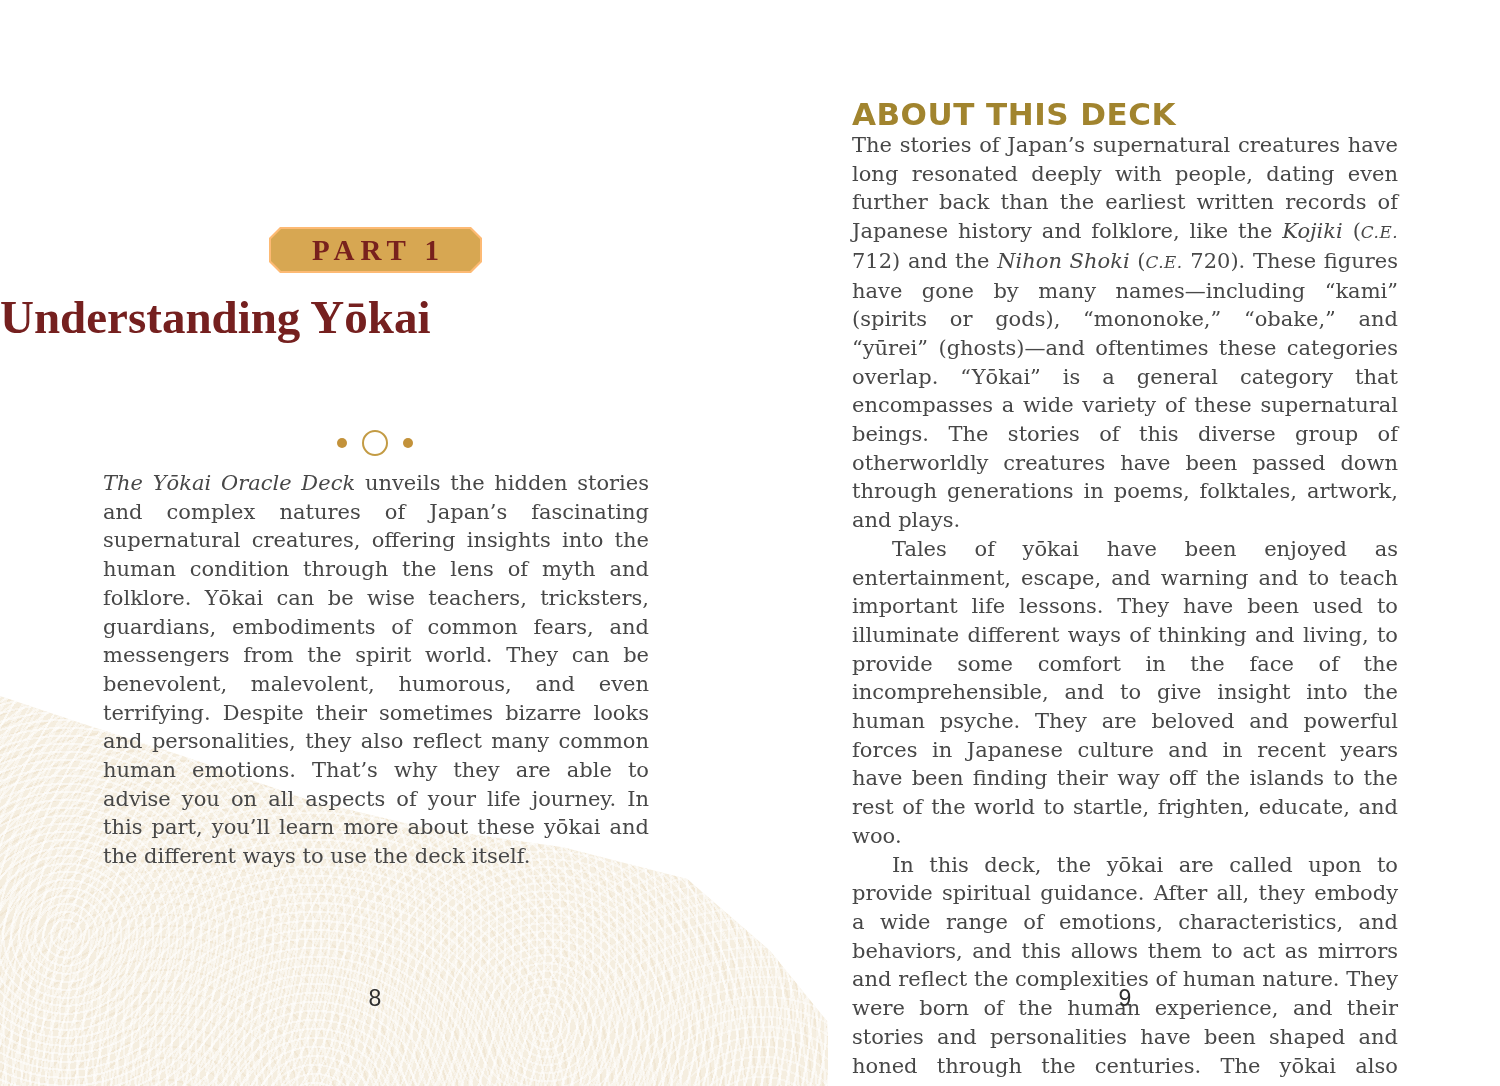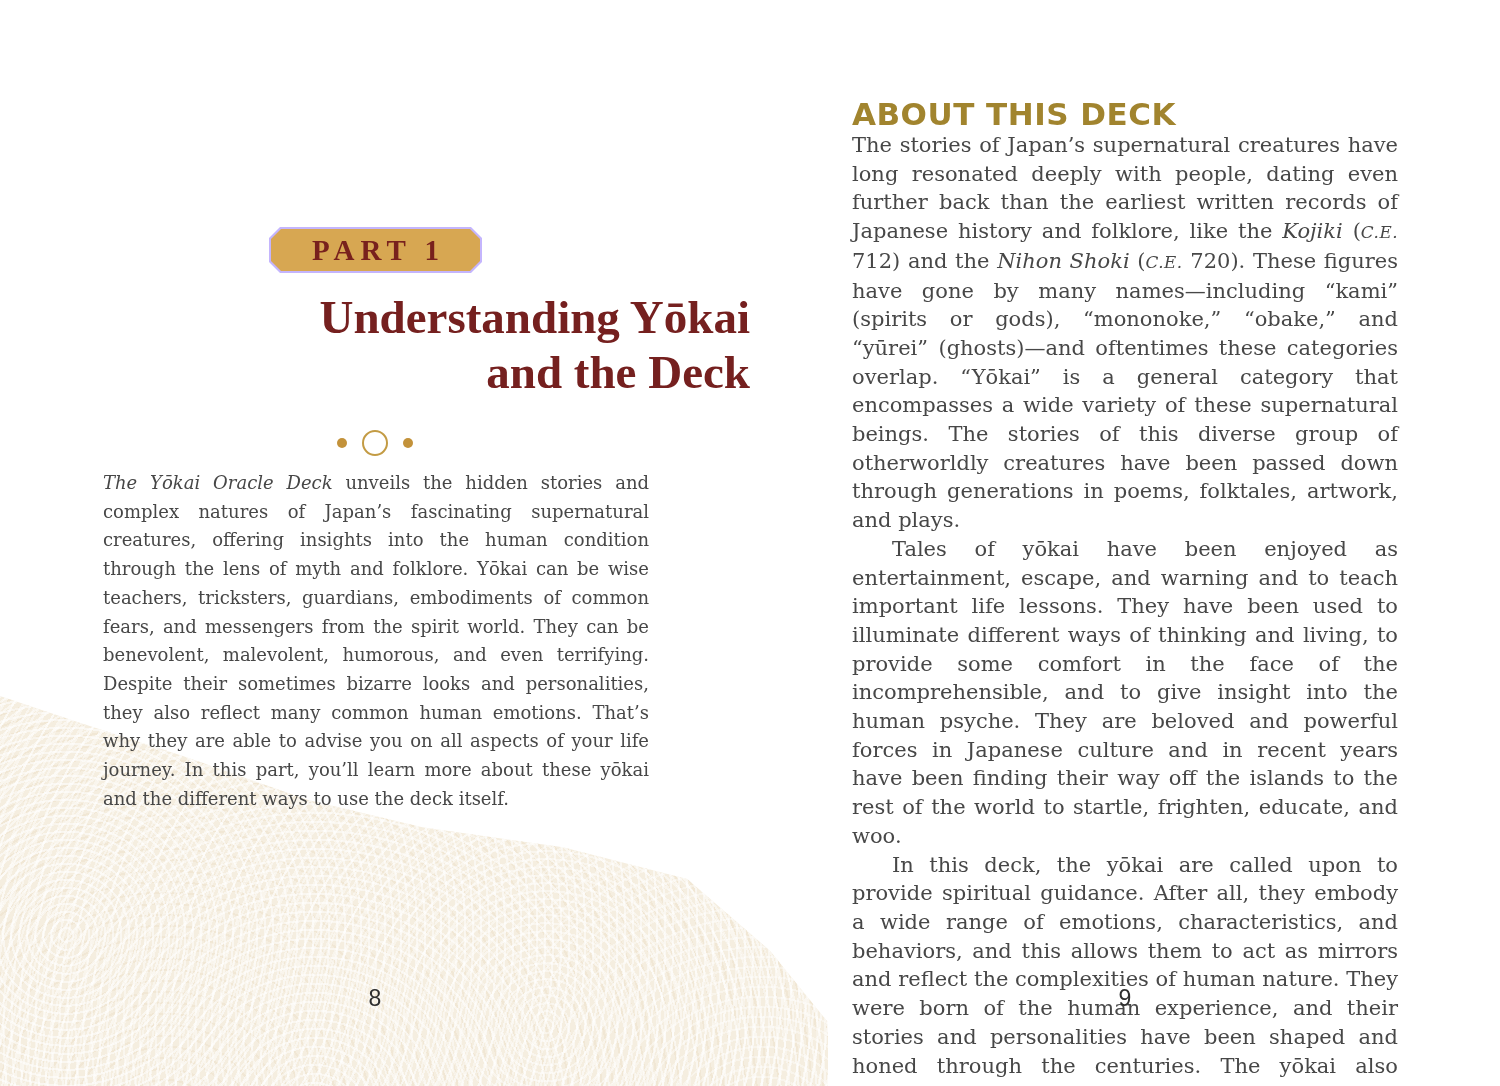--- a/index.html
+++ b/index.html
@@ -17,52 +17,52 @@
       repeating-radial-gradient(circle at 8% 62%,  rgba(255,255,255,0) 0 6px, rgba(255,255,255,0.55) 6px 8px),
       repeating-radial-gradient(circle at 38% 108%, rgba(255,255,255,0) 0 7px, rgba(255,255,255,0.50) 7px 9px),
       repeating-radial-gradient(circle at 66% 85%,  rgba(255,255,255,0) 0 6px, rgba(255,255,255,0.45) 6px 8px),
       repeating-radial-gradient(circle at 92% 115%, rgba(255,255,255,0) 0 8px, rgba(255,255,255,0.40) 8px 10px),
       repeating-radial-gradient(circle at 20% 112%, rgba(236,223,200,0) 0 9px, rgba(236,223,200,0.45) 9px 11px);
     clip-path: polygon(0 2%, 10% 9%, 22% 17%, 37% 28%, 51% 35%, 68% 40%, 83% 48%, 93% 66%, 100% 84%, 100% 100%, 0 100%);
   }
 
   .part-badge {
     position:absolute; left:269px; top:227px; width:213px; height:46px;
-    background:#c4b5fd;
+    background:#fdba74;
     clip-path: polygon(11px 0, calc(100% - 11px) 0, 100% 11px, 100% calc(100% - 11px),
                        calc(100% - 11px) 100%, 11px 100%, 0 calc(100% - 11px), 0 11px);
     display:flex; align-items:center; justify-content:center;
   }
   .part-badge-inner {
     position:absolute; left:2px; top:2px; right:2px; bottom:2px;
     background:#d7a752;
     clip-path: polygon(10px 0, calc(100% - 10px) 0, 100% 10px, 100% calc(100% - 10px),
                        calc(100% - 10px) 100%, 10px 100%, 0 calc(100% - 10px), 0 10px);
   }
   .part-badge span {
     position:relative; z-index:2;
     font-family:"Liberation Serif", serif; font-weight:bold;
     font-size:29px; letter-spacing:6px; color:#78211d; padding-left:6px;
   }
 
   .part-title {
-    position:absolute; left:0; top:290px; width:750px; text-align:right;
+    position:absolute; left:0; top:290px; width:750px; text-align:left;
     font-family:"Liberation Serif", serif; font-weight:bold;
     font-size:47px; line-height:55px; color:#75201f;
   }
   .part-title .title-line { display:block; }
 
   .ornament { position:absolute; left:0; top:428px; width:750px; height:30px;
               display:flex; align-items:center; justify-content:center; gap:15px; }
   .ornament .dot  { width:10px; height:10px; border-radius:50%; background:#c3923a; }
   .ornament .ring { width:26px; height:26px; border-radius:50%; border:2px solid #c39b44; background:transparent; }
 
   .intro {
     position:absolute; left:103px; top:469px; width:546px;
-    font-size:18px; line-height:28.7px; color:#474747;
+    font-size:21px; line-height:28.7px; color:#474747;
     text-align:justify;
   }
 
   
   .section-heading {
     position:absolute; left:852px; top:96px;
     font-family:"DejaVu Sans", sans-serif; font-weight:bold;
     font-size:31px; letter-spacing:0.5px; color:#a1842e;
   }
   .right-body { position:absolute; left:852px; top:131px; width:546px; }
@@ -90,21 +90,20 @@
   <section class="page-left">
     <div class="wave-texture"></div>
 
     <div class="part-badge">
       <div class="part-badge-inner"></div>
       <span>PART 1</span>
     </div>
 
     <h1 class="part-title">
       <span class="title-line">Understanding Yōkai</span>
-      <span class="title-line">and the Deck</span>
     </h1>
 
     <div class="ornament">
       <span class="dot"></span>
       <span class="ring"></span>
       <span class="dot"></span>
     </div>
 
     <p class="intro"><span class="seg-italic">The Yōkai Oracle Deck</span><span> unveils the hidden stories and complex natures of Japan’s fascinating supernatural creatures, offering insights into the human condition through the lens of myth and folklore. Yōkai can be wise teachers, tricksters, guardians, embodiments of common fears, and messengers from the spirit world. They can be benevolent, malevolent, humorous, and even terrifying. Despite their sometimes bizarre looks and personalities, they also reflect many common human emotions. That’s why they are able to advise you on all aspects of your life journey. In this part, you’ll learn more about these yōkai and the different ways to use the deck itself.</span></p>
 

